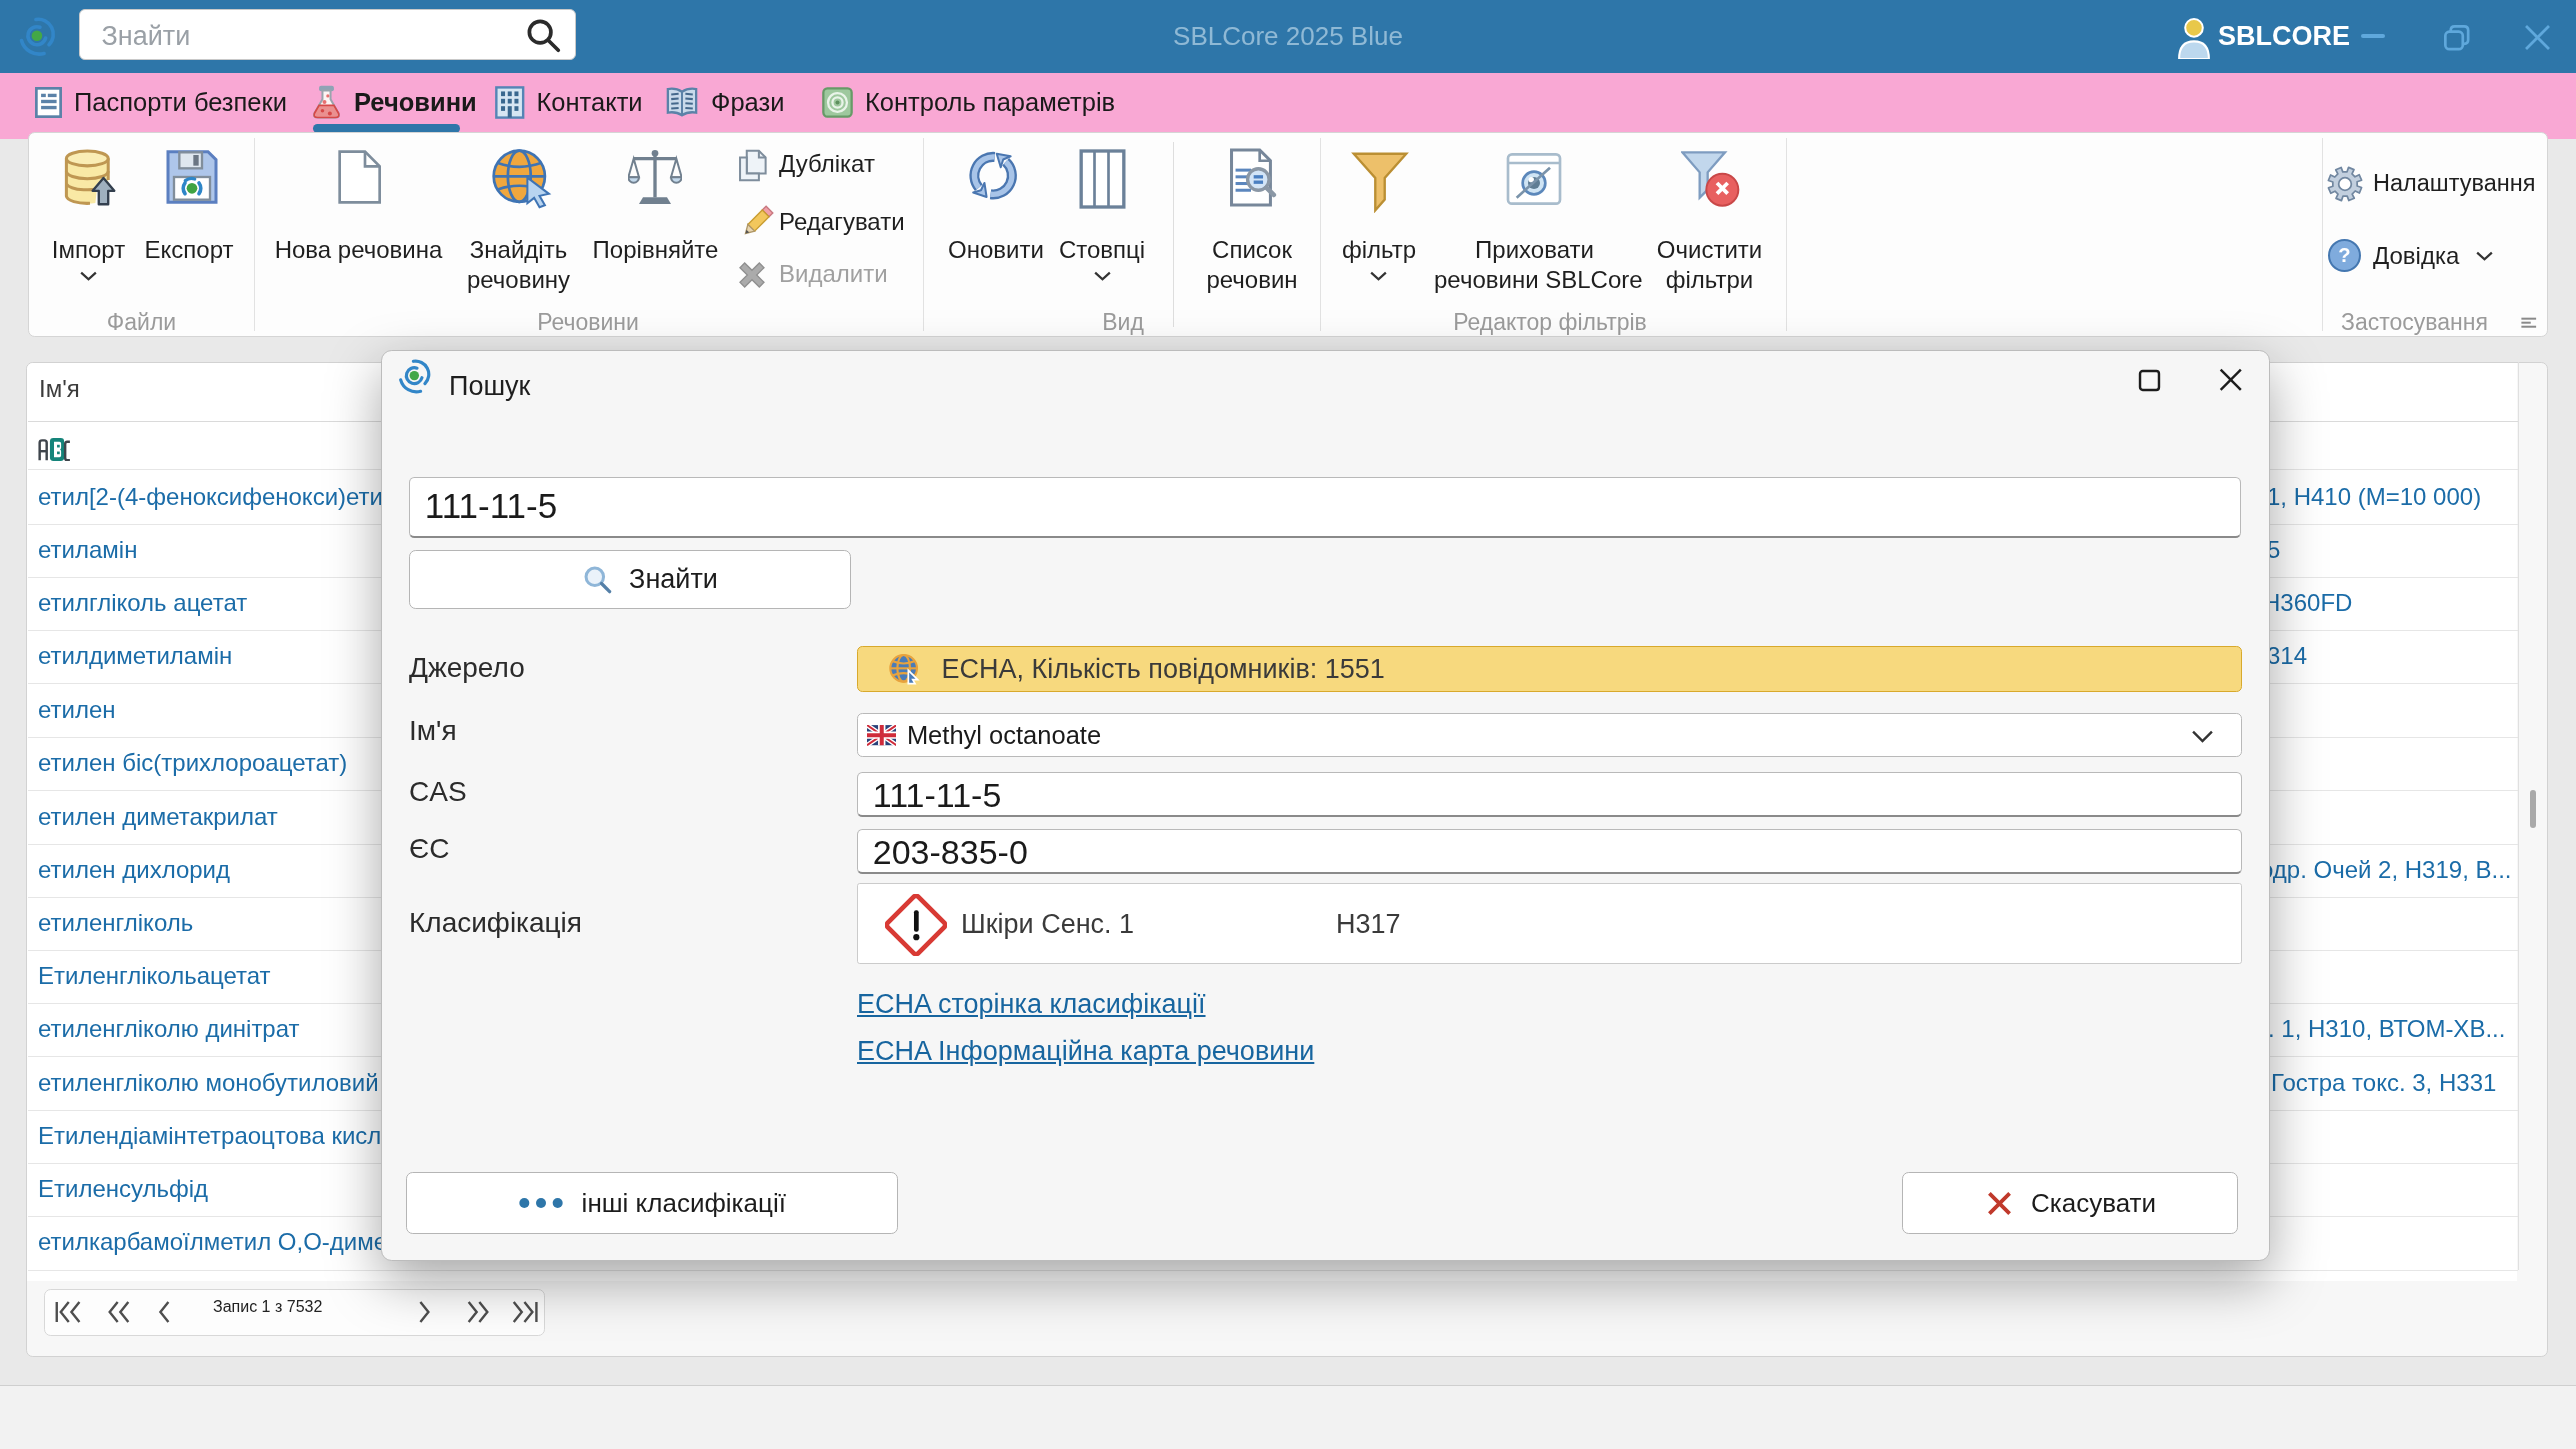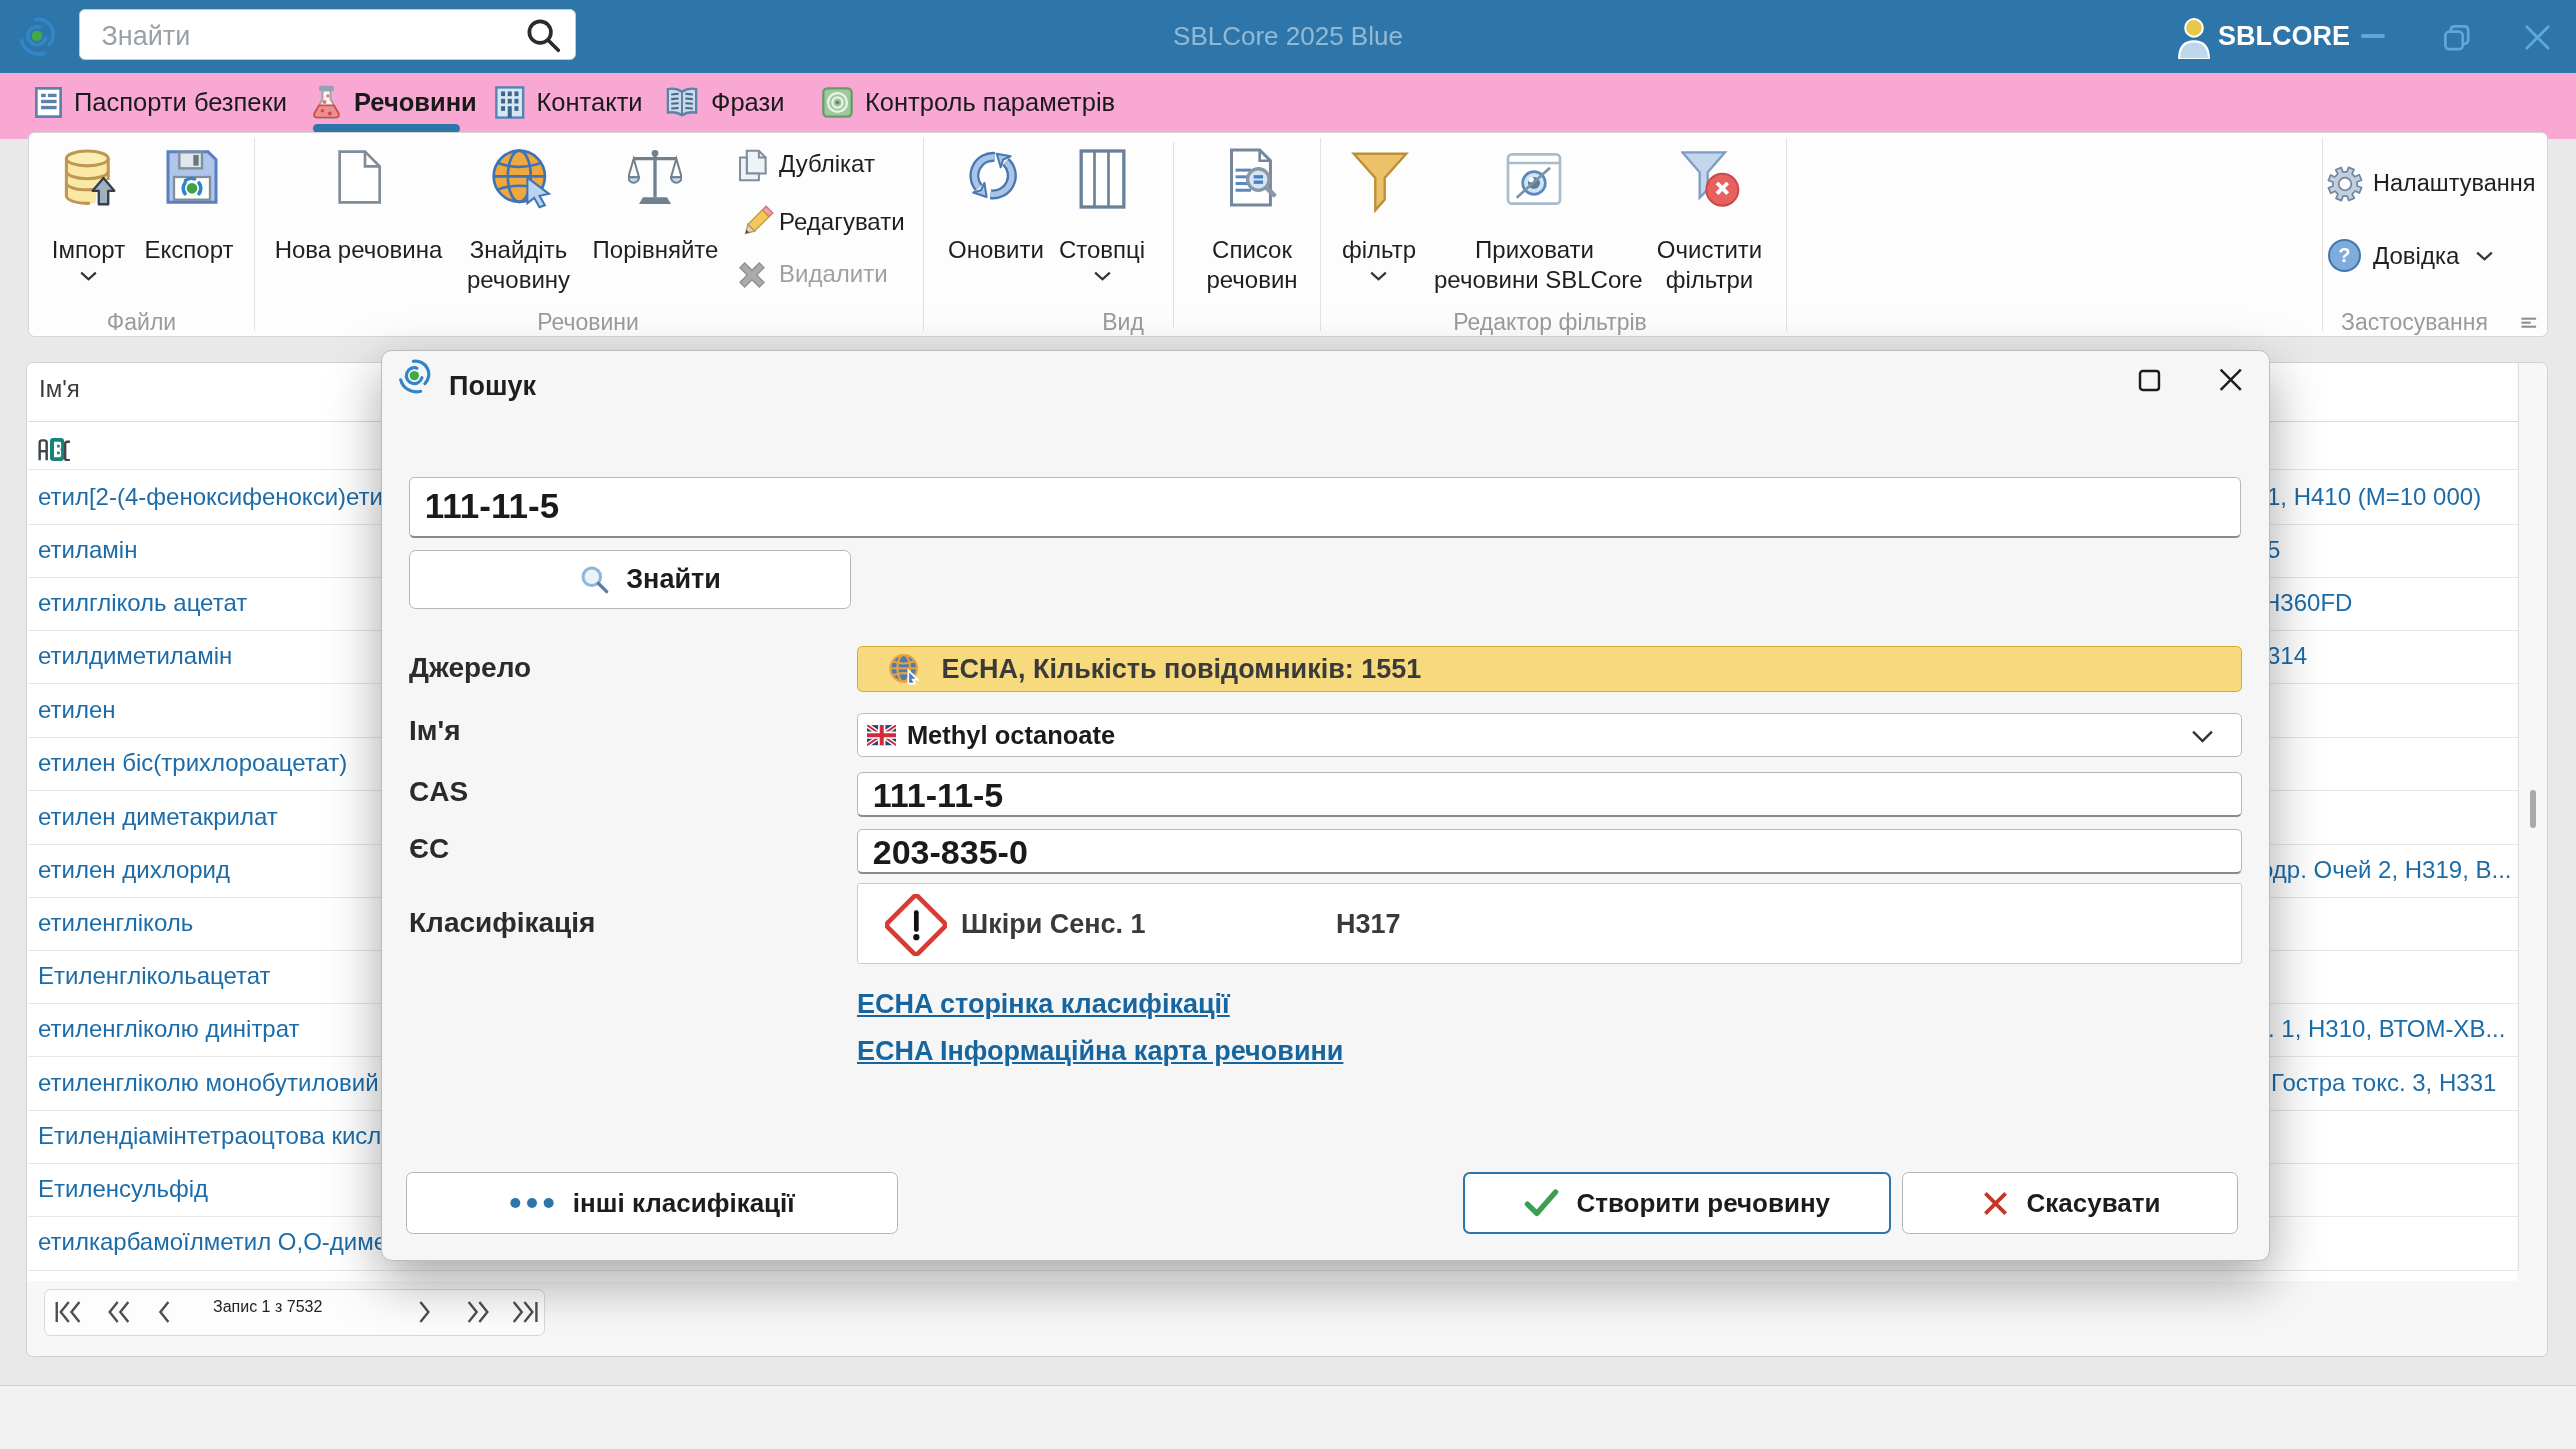--- a/index.html
+++ b/index.html
@@ -32,21 +32,21 @@
 .tablepanel { position:absolute; left:26px; top:362px; width:2522px; height:995px; background:#f7f7f7; border:1.3px solid #d2d2d2; border-radius:6.7px; }
 .twhite { position:absolute; left:0px; top:0px; width:2490px; height:918px; background:#fff; border-radius:6px 0 0 0; }
 .thead { position:absolute; left:12px; top:12px; font-size:24px; color:#3c3c3c; }
 .trow { position:absolute; left:12px; font-size:24px; color:#1b6ca8; white-space:nowrap; }
 .tline { position:absolute; left:27.5px; width:2490px; height:1.3px; background:#e6e6e6; }
 .rfrag { position:absolute; font-size:24px; color:#1b6ca8; white-space:nowrap; }
 .statusline { position:absolute; left:0; top:1385px; width:2576px; height:1.3px; background:#cfcfcf; }
 .statusband { position:absolute; left:0; top:1386px; width:2576px; height:64px; background:#f2f2f2; }
 
 
-.dialog { position:absolute; left:381px; top:350px; width:1889px; height:911px; background:#f6f6f6; border:1.3px solid #bcbcbc; border-radius:10.7px; box-shadow:0 20px 54px rgba(0,0,0,0.35);font-weight:bold; }
+.dialog { position:absolute; left:381px; top:350px; width:1889px; height:911px; background:#f6f6f6; border:1.3px solid #bcbcbc; border-radius:10.7px; box-shadow:0 20px 54px rgba(0,0,0,0.35); }
 .dlg-title { position:absolute; left:67px; top:20px; font-size:27px; color:#1e1e1e; }
 .dlg-label { position:absolute; left:27px; font-size:28px; color:#2b2b2b; }
 .field { position:absolute; background:#fff; border:1.3px solid #b9b9b9; border-bottom:2px solid #8a8a8a; border-radius:5.4px; font-size:31px; color:#1a1a1a; }
 .ybar { position:absolute; left:475px; top:295px; width:1385px; height:46px; background:#f7d97e; border:1.3px solid #d8a92c; border-radius:5.4px; display:flex; align-items:center; font-size:27px; color:#3a3a3a; }
 .dlg-link { position:absolute; left:475px; font-size:27px; color:#17659f; text-decoration:underline; }
 .dbtn { position:absolute; top:821px; height:62px; background:#fff; border:1.3px solid #b5b5b5; border-radius:6.7px; display:flex; align-items:center; justify-content:center; font-size:26px; color:#1c1c1c; }
 </style>
 </head>
 <body>
 
@@ -497,26 +497,20 @@
   <div class="dlg-link" style="top:685px">ECHA Інформаційна карта речовини</div>
 
   <div class="dbtn" style="left:24px;width:492px;">
     <svg width="46" height="12" viewBox="0 0 68 18" style="margin-right:17.5px">
         <circle cx="9" cy="9" r="7.5" fill="#2e76a9"></circle>
         <circle cx="34" cy="9" r="7.5" fill="#2e76a9"></circle>
         <circle cx="59" cy="9" r="7.5" fill="#2e76a9"></circle>
       </svg>
     <span>інші класифікації</span>
   </div>
-  <div class="dbtn" style="left:1081px;width:428px;border:2.7px solid #2e76a9;">
-    <svg width="35" height="29.5" viewBox="0 0 52 44" style="margin-right:17.5px">
-        <polyline points="5,24 19,38 47,6" fill="none" stroke="#3d9e53" stroke-width="8" stroke-linecap="round" stroke-linejoin="round"></polyline>
-      </svg>
-    <span>Створити речовину</span>
-  </div>
   <div class="dbtn" style="left:1520px;width:336px;">
     <svg width="31" height="31" viewBox="0 0 46 46" style="margin-right:16px">
         <path d="M 6 10 L 10 6 L 23 19 L 36 6 L 40 10 L 27 23 L 40 36 L 36 40 L 23 27 L 10 40 L 6 36 L 19 23 Z" fill="#c0392b"></path>
       </svg>
     <span>Скасувати</span>
   </div>
 </div>
 
 
 </body></html>

